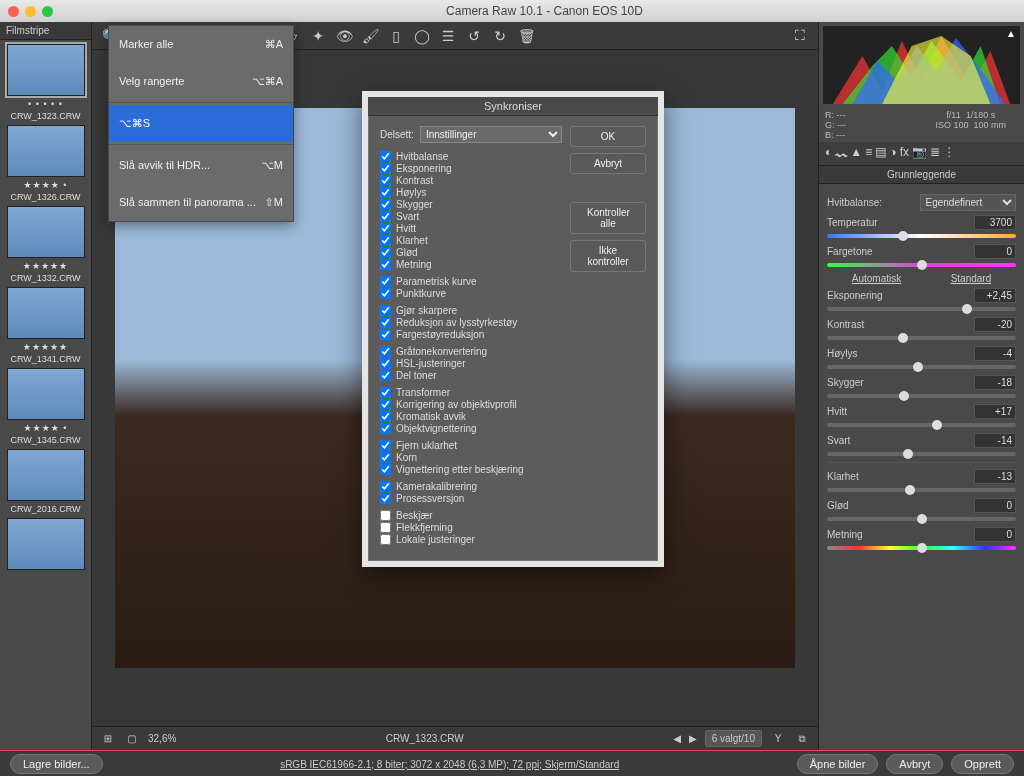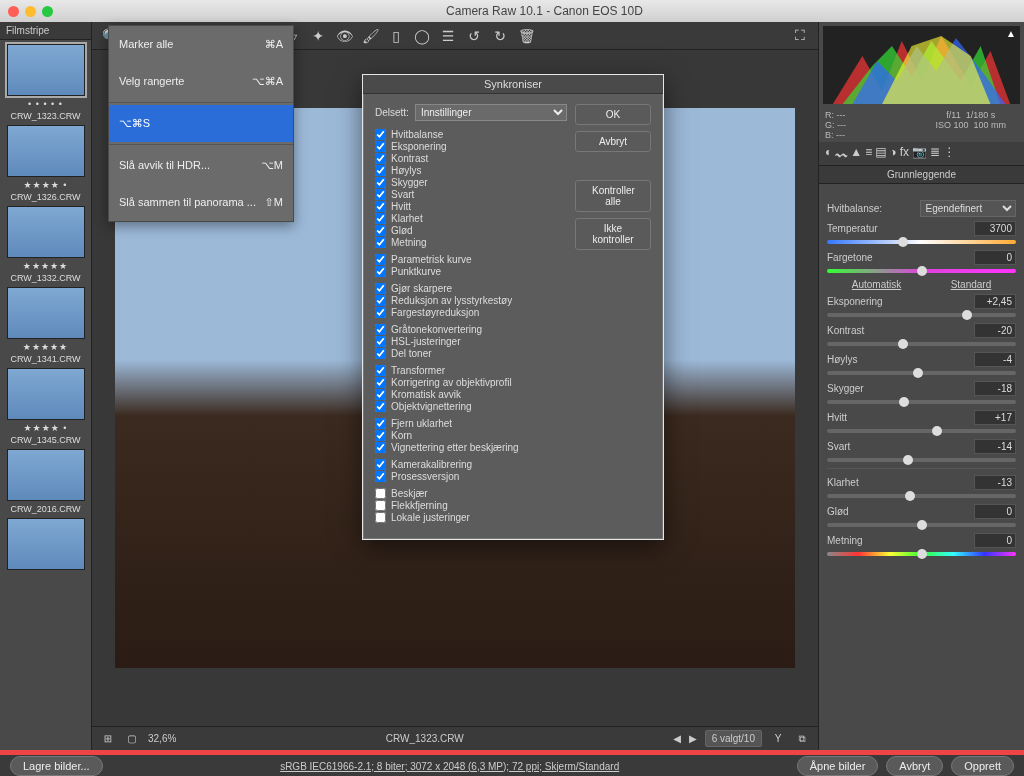--- a/index.html
+++ b/index.html
@@ -26,45 +26,45 @@
 .photo { width:680px; height:560px; background:linear-gradient(#9cb9d8 0%, #9cb9d8 45%, #3b2a1f 55%, #2a1c14 100%); position:relative;}
 .statusbar { height:24px; background:#3a3a3a; border-top:1px solid #222; display:flex; align-items:center; padding:0 8px; font-size:10px; gap:8px;}
 .sb-center{flex:1;text-align:center;}
 .sb-pill { background:#555; padding:2px 6px; border-radius:2px; border:1px solid #666;}
 .right { width:206px; background:#494949; border-left:1px solid #222; display:flex; flex-direction:column;}
 .histogram { height:78px; background:#222; margin:4px; position:relative; overflow:hidden;}
 .readout { display:flex; font-size:9px; padding:2px 6px; gap:4px; color:#bbb;}
 .readout .rc{flex:1;}
 .tab-icons { display:flex; gap:3px; padding:3px 6px; background:#3e3e3e; border-bottom:1px solid #222; font-size:12px;}
 .panel-head { background:#3a3a3a; text-align:center; font-size:10px; padding:3px; border-bottom:1px solid #222;}
-.panel { padding:12px 8px; font-size:10px;}
+.panel { padding:6px 8px; font-size:10px;}
 .row { display:flex; align-items:center; margin:4px 0;}
 .row label{flex:1;}
 .row input[type=text]{width:42px; background:#333; border:1px solid #555; color:#ddd; font-size:10px; text-align:right; padding:1px 3px;}
 .row select{flex:1; background:#555; border:1px solid #666; color:#ddd; font-size:10px; padding:1px;}
 .slider { height:4px; background:#666; border-radius:2px; margin:2px 0 6px; position:relative;}
 .slider .knob { position:absolute; top:-3px; width:10px; height:10px; background:#ddd; border-radius:50%; transform:translateX(-50%);}
 .slider.color1 { background:linear-gradient(90deg,#37f,#fff,#fa3);}
 .slider.color2 { background:linear-gradient(90deg,#3f3,#d4d,#f3f);}
 .slider.sat { background:linear-gradient(90deg,#888,#f33,#ff3,#3f3,#3ff,#33f,#f3f);}
 .links { display:flex; justify-content:space-around; margin:4px 0;}
 .links span{text-decoration:underline; cursor:pointer; color:#ccc;}
-.footer { height:26px; background:#3a3a3a; border-top:5px solid #ef4444; display:flex; align-items:center; padding:0 10px; gap:8px;}
+.footer { height:26px; background:#3a3a3a; border-top:1px solid #ef4444; display:flex; align-items:center; padding:0 10px; gap:8px;}
 .footer .sp{flex:1;}
 .footer .link{text-decoration:underline; color:#ccc; font-size:10px;}
 .btn { background:#5a5a5a; border:1px solid #777; border-radius:10px; padding:3px 12px; color:#eee; font-size:11px; cursor:pointer;}
 .btn-rect{border-radius:3px;}
 
 .ctx { position:absolute; top:25px; left:108px; width:186px; background:#6b6b6b; border:1px solid #4a4a4a; box-shadow:0 4px 12px rgba(0,0,0,.4); font-size:11px; color:#eee; z-index:50;}
 .ctx .mi { display:flex; padding:12px 10px; }
 .ctx .mi span:first-child{flex:1;}
 .ctx .mi.sel { background:#2a6cd8; color:#fff;}
 .ctx hr{border:none;border-top:1px solid #555;margin:2px 0;}
 
-.dlg { position:absolute; top:74px; left:362px; width:302px; background:#5c5c5c; border:1px solid #e5e5e5; box-shadow:0 0 0 1px #777 inset, 0 8px 24px rgba(0,0,0,.5); z-index:60; color:#ddd;}
+.dlg { position:absolute; top:91px; left:362px; width:302px; background:#5c5c5c; border:6px solid #e5e5e5; box-shadow:0 0 0 1px #777 inset, 0 8px 24px rgba(0,0,0,.5); z-index:60; color:#ddd;}
 .dlg-title { background:#4a4a4a; text-align:center; font-size:11px; padding:3px; border-bottom:1px solid #333;}
 .dlg-body { display:flex; padding:10px 12px; gap:8px;}
 .dlg-left { flex:1;}
 .dlg-right { width:76px; display:flex; flex-direction:column; gap:6px;}
 .dlg-right .btn { display:block; text-align:center; padding:4px 16px; font-size:10px;}
 .dlg .grp { margin-bottom:6px;}
 .dlg .chk { display:flex; align-items:center; gap:5px; margin:1px 0; font-size:10px;}
 .dlg .chk input{width:11px;height:11px;}
 .dlg .top-row { display:flex; align-items:center; gap:6px; margin-bottom:8px; font-size:10px;}
 .dlg select { flex:1; background:#6a6a6a; border:1px solid #888; color:#eee; font-size:10px; padding:1px;}

